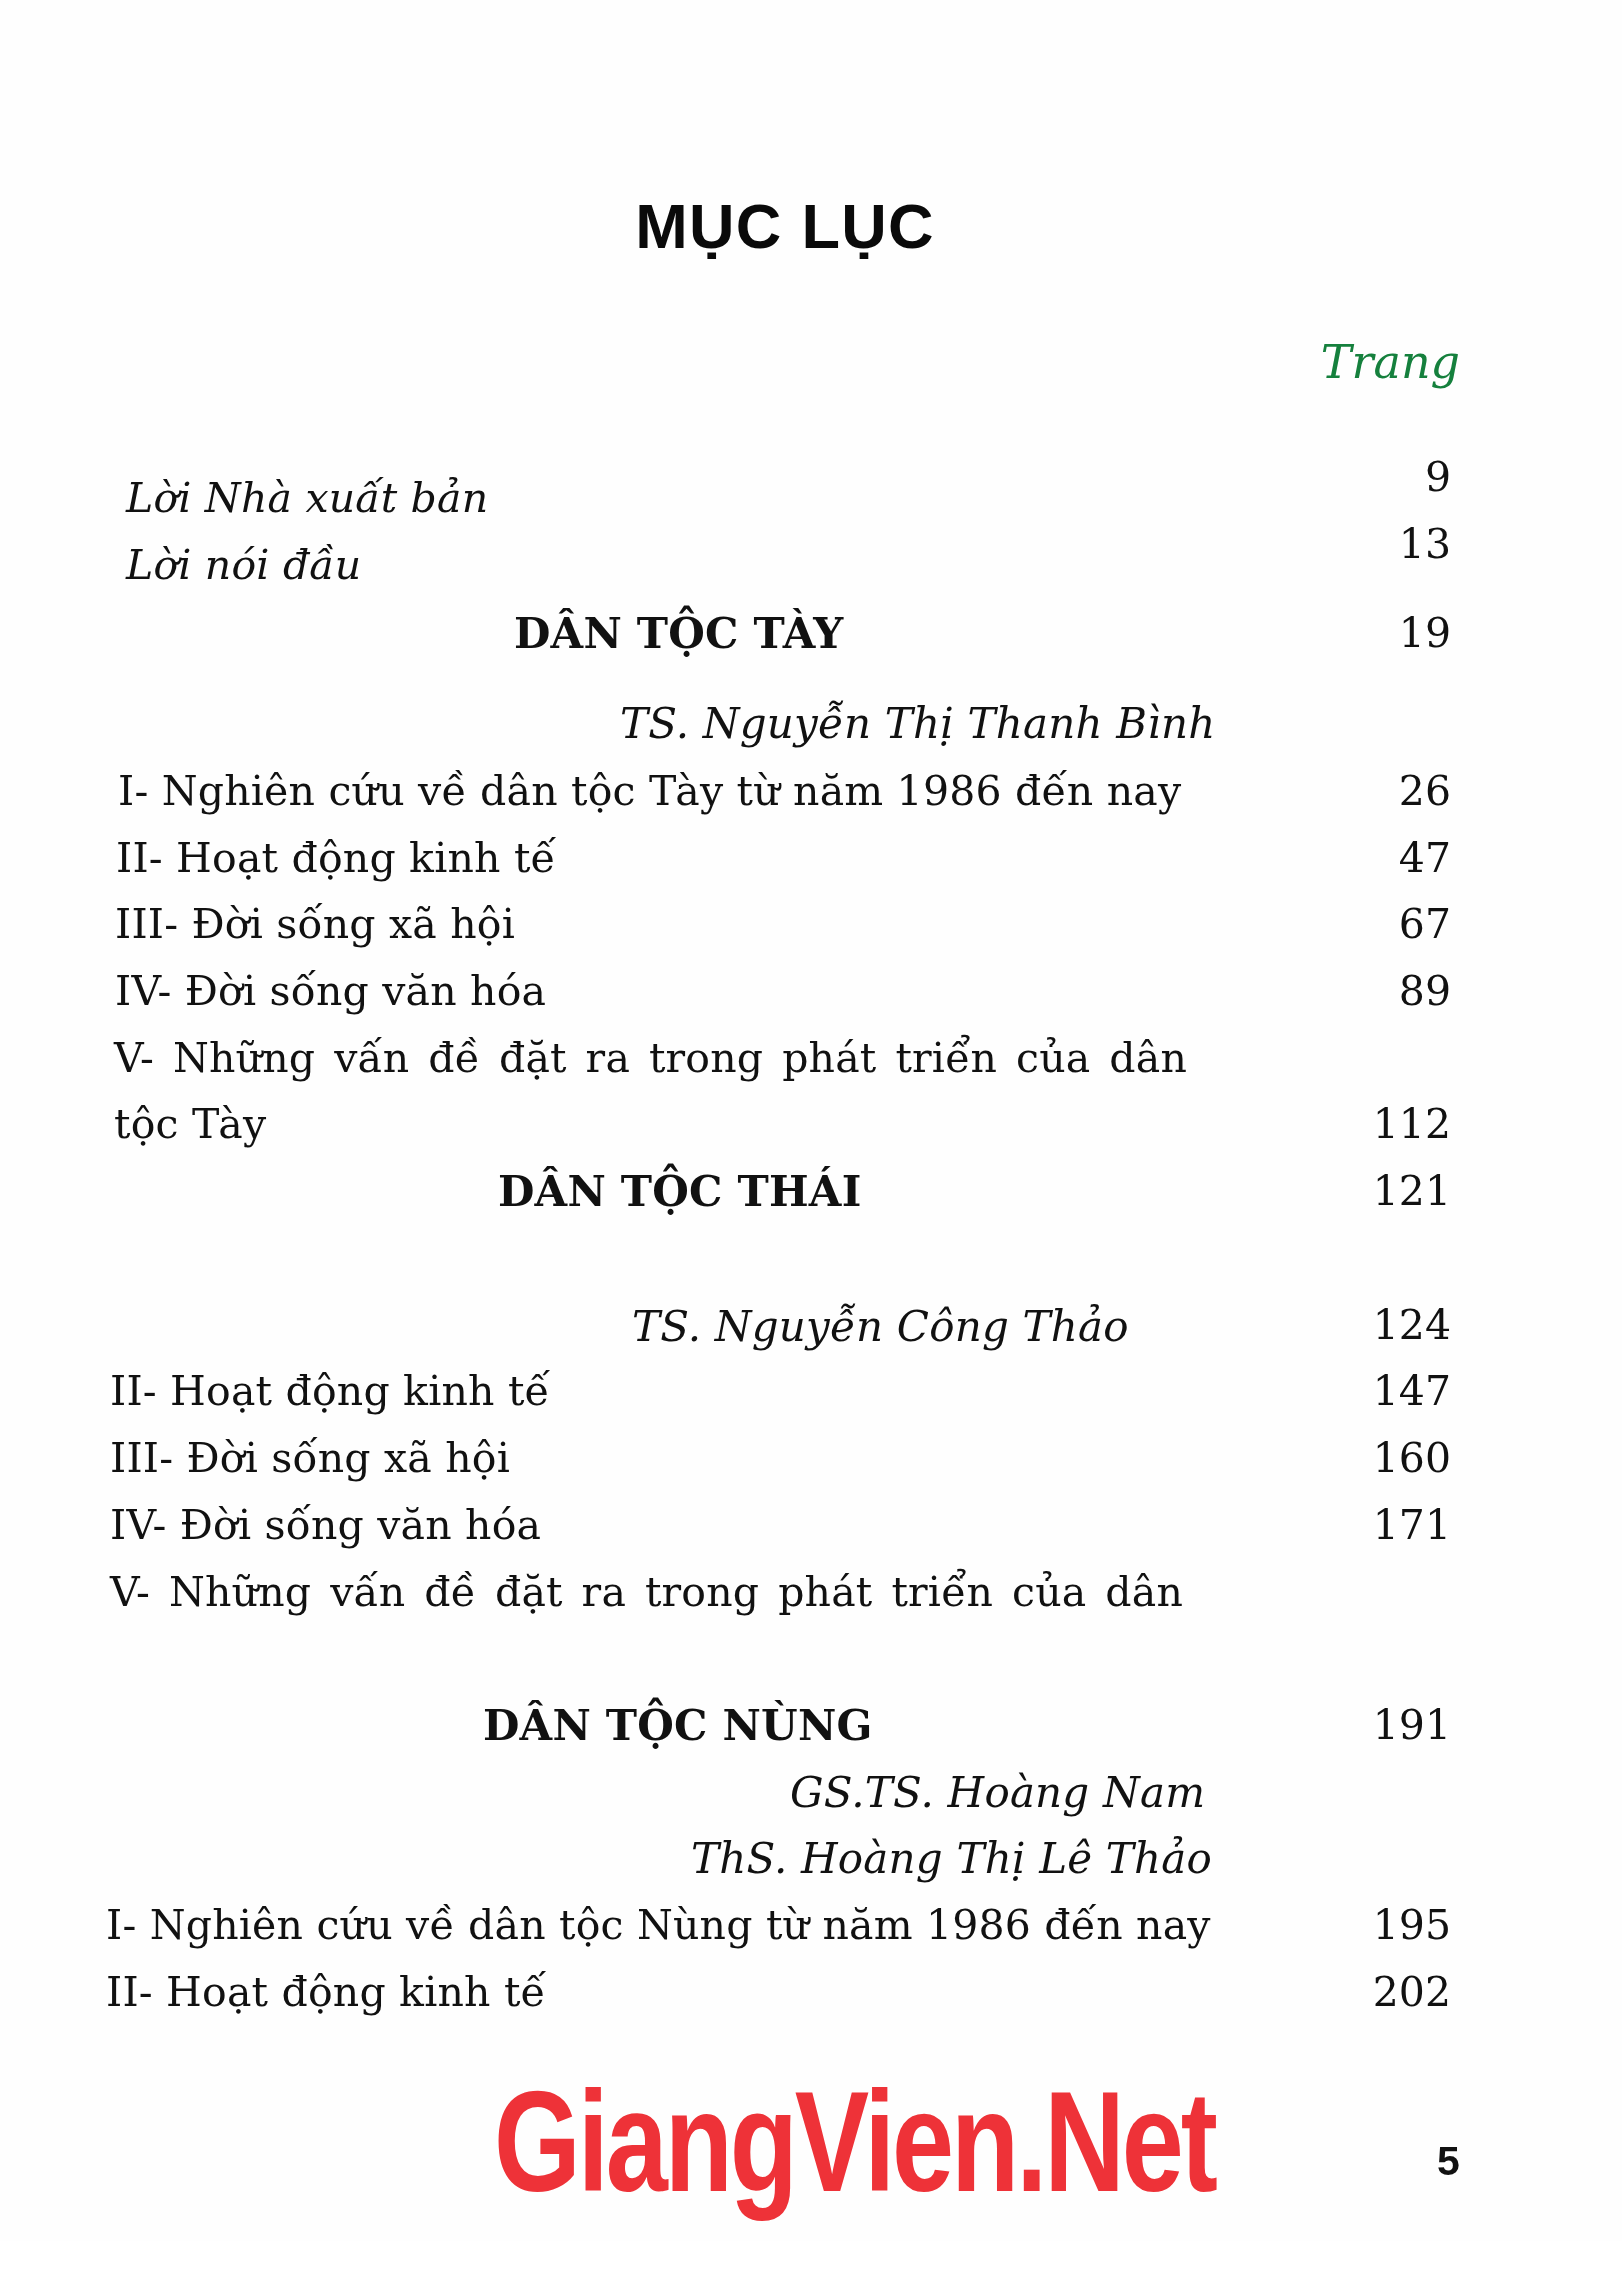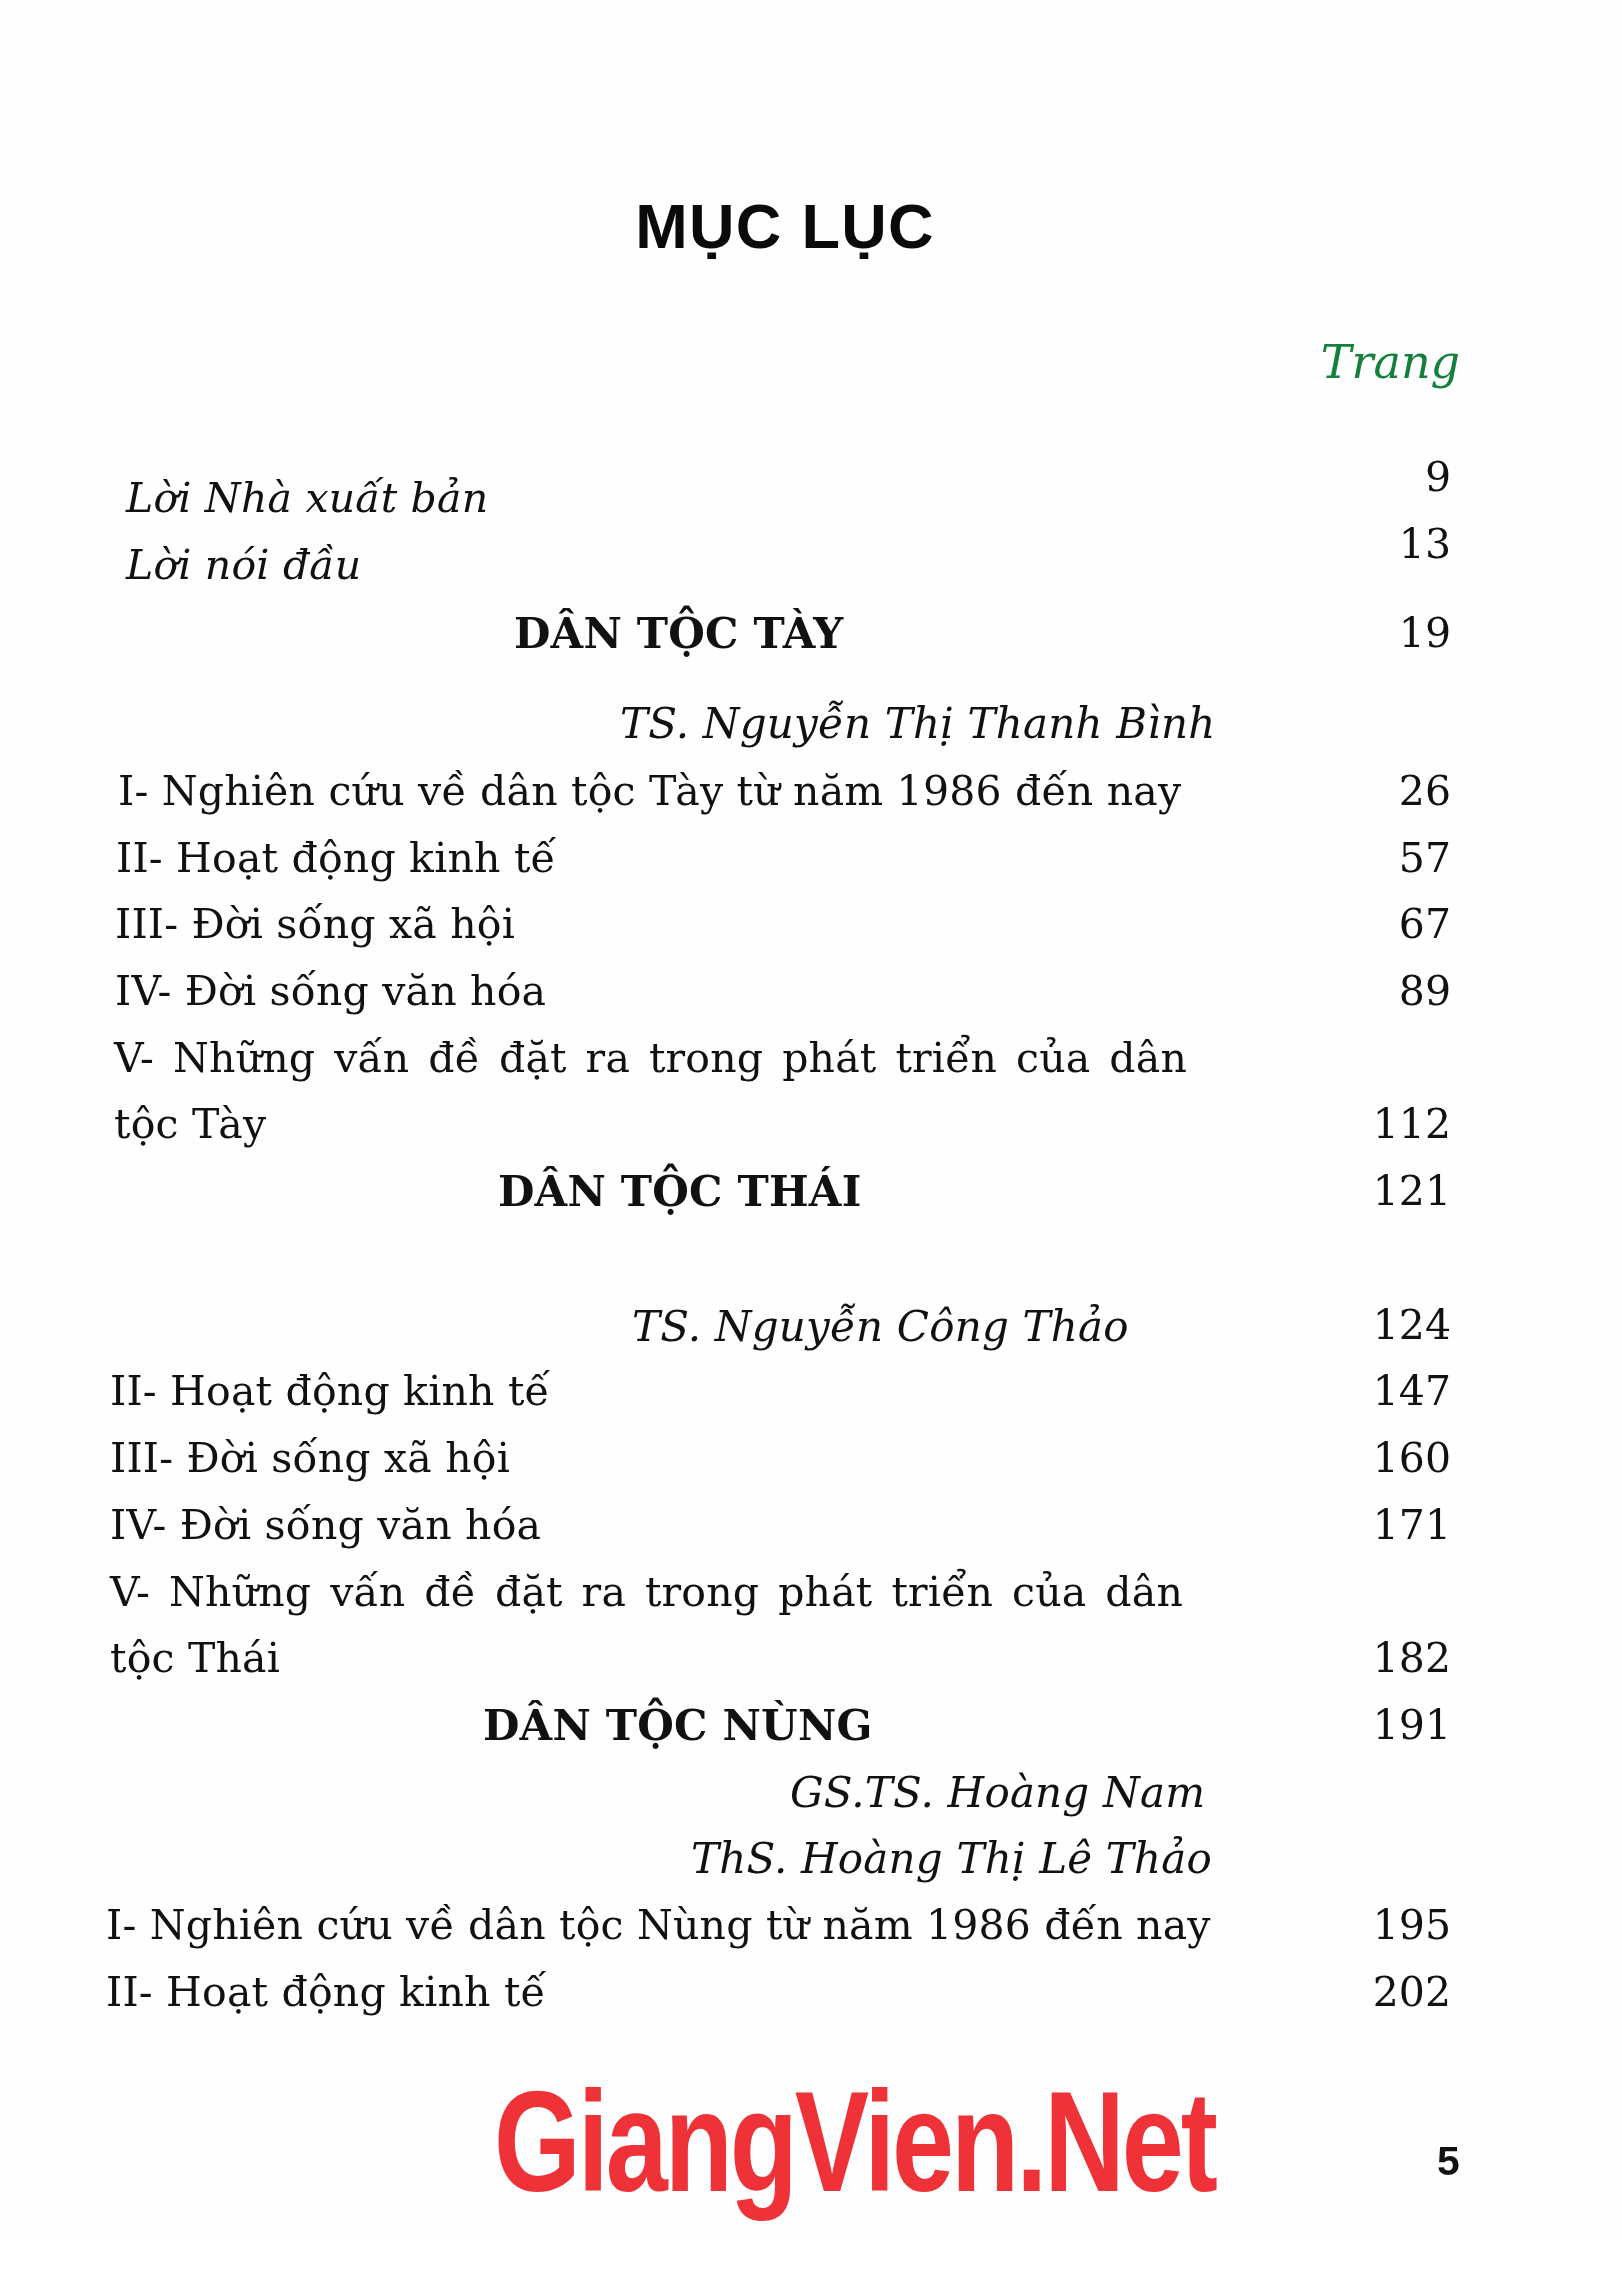--- a/index.html
+++ b/index.html
@@ -119,21 +119,21 @@
   </div>
   <div class="row" style="top:691px">
     <span class="text author" style="left:620px">TS. Nguyễn Thị Thanh Bình</span>
   </div>
   <div class="row" style="top:759px">
     <span class="text" style="left:118px">I- Nghiên cứu về dân tộc Tày từ năm 1986 đến nay</span>
     <span class="page-num">26</span>
   </div>
   <div class="row" style="top:826px">
     <span class="text" style="left:116px">II- Hoạt động kinh tế</span>
-    <span class="page-num">57</span>
+    <span class="page-num">47</span>
   </div>
   <div class="row" style="top:892px">
     <span class="text" style="left:115px">III- Đời sống xã hội</span>
     <span class="page-num">67</span>
   </div>
   <div class="row" style="top:959px">
     <span class="text" style="left:115px">IV- Đời sống văn hóa</span>
     <span class="page-num">89</span>
   </div>
   <div class="row" style="top:1026px">
@@ -162,24 +162,20 @@
     <span class="text" style="left:110px">III- Đời sống xã hội</span>
     <span class="page-num">160</span>
   </div>
   <div class="row" style="top:1493px">
     <span class="text" style="left:110px">IV- Đời sống văn hóa</span>
     <span class="page-num">171</span>
   </div>
   <div class="row" style="top:1560px">
     <span class="text justified-line" style="left:110px">V- Những vấn đề đặt ra trong phát triển của dân</span>
   </div>
-  <div class="row" style="top:1626px">
-    <span class="text" style="left:110px">tộc Thái</span>
-    <span class="page-num">182</span>
-  </div>
 
   <div class="row" style="top:1693px">
     <span class="text heading" style="left:483px">DÂN TỘC NÙNG</span>
     <span class="page-num">191</span>
   </div>
   <div class="row" style="top:1826px">
     <span class="text author" style="left:691px">ThS. Hoàng Thị Lê Thảo</span>
   </div>
   <div class="row" style="top:1760px">
     <span class="text author" style="left:790px">GS.TS. Hoàng Nam</span>

